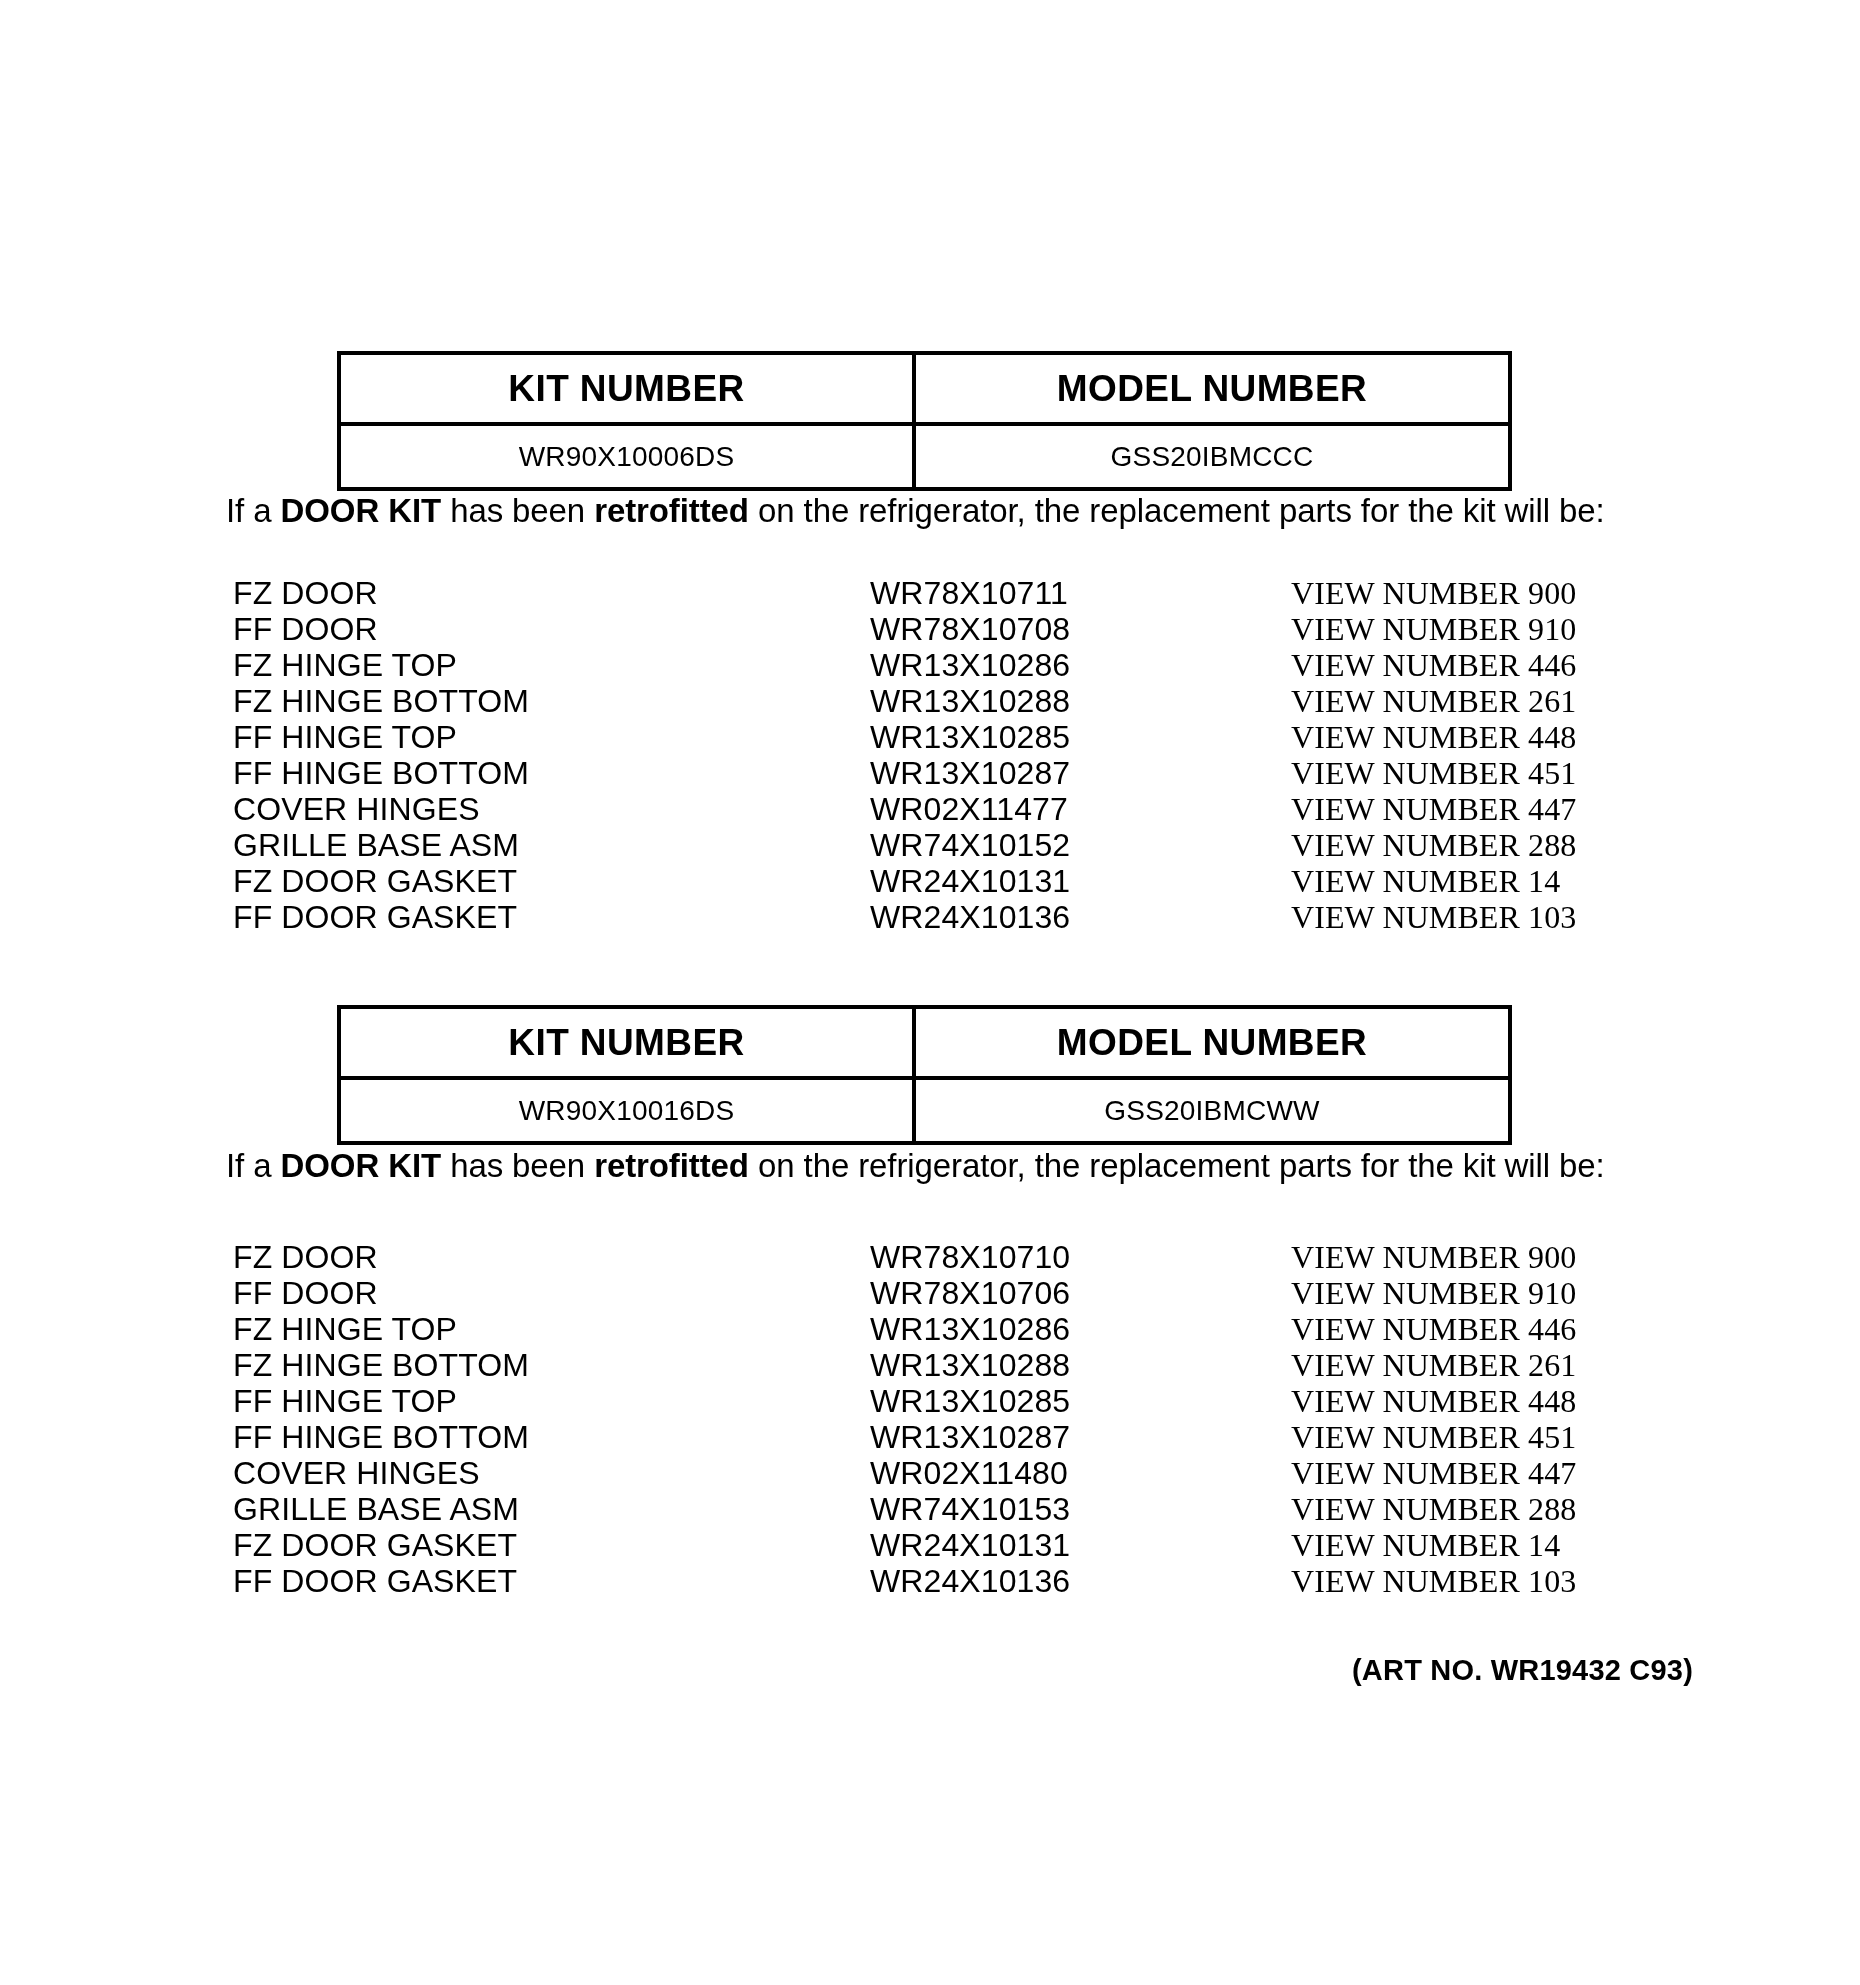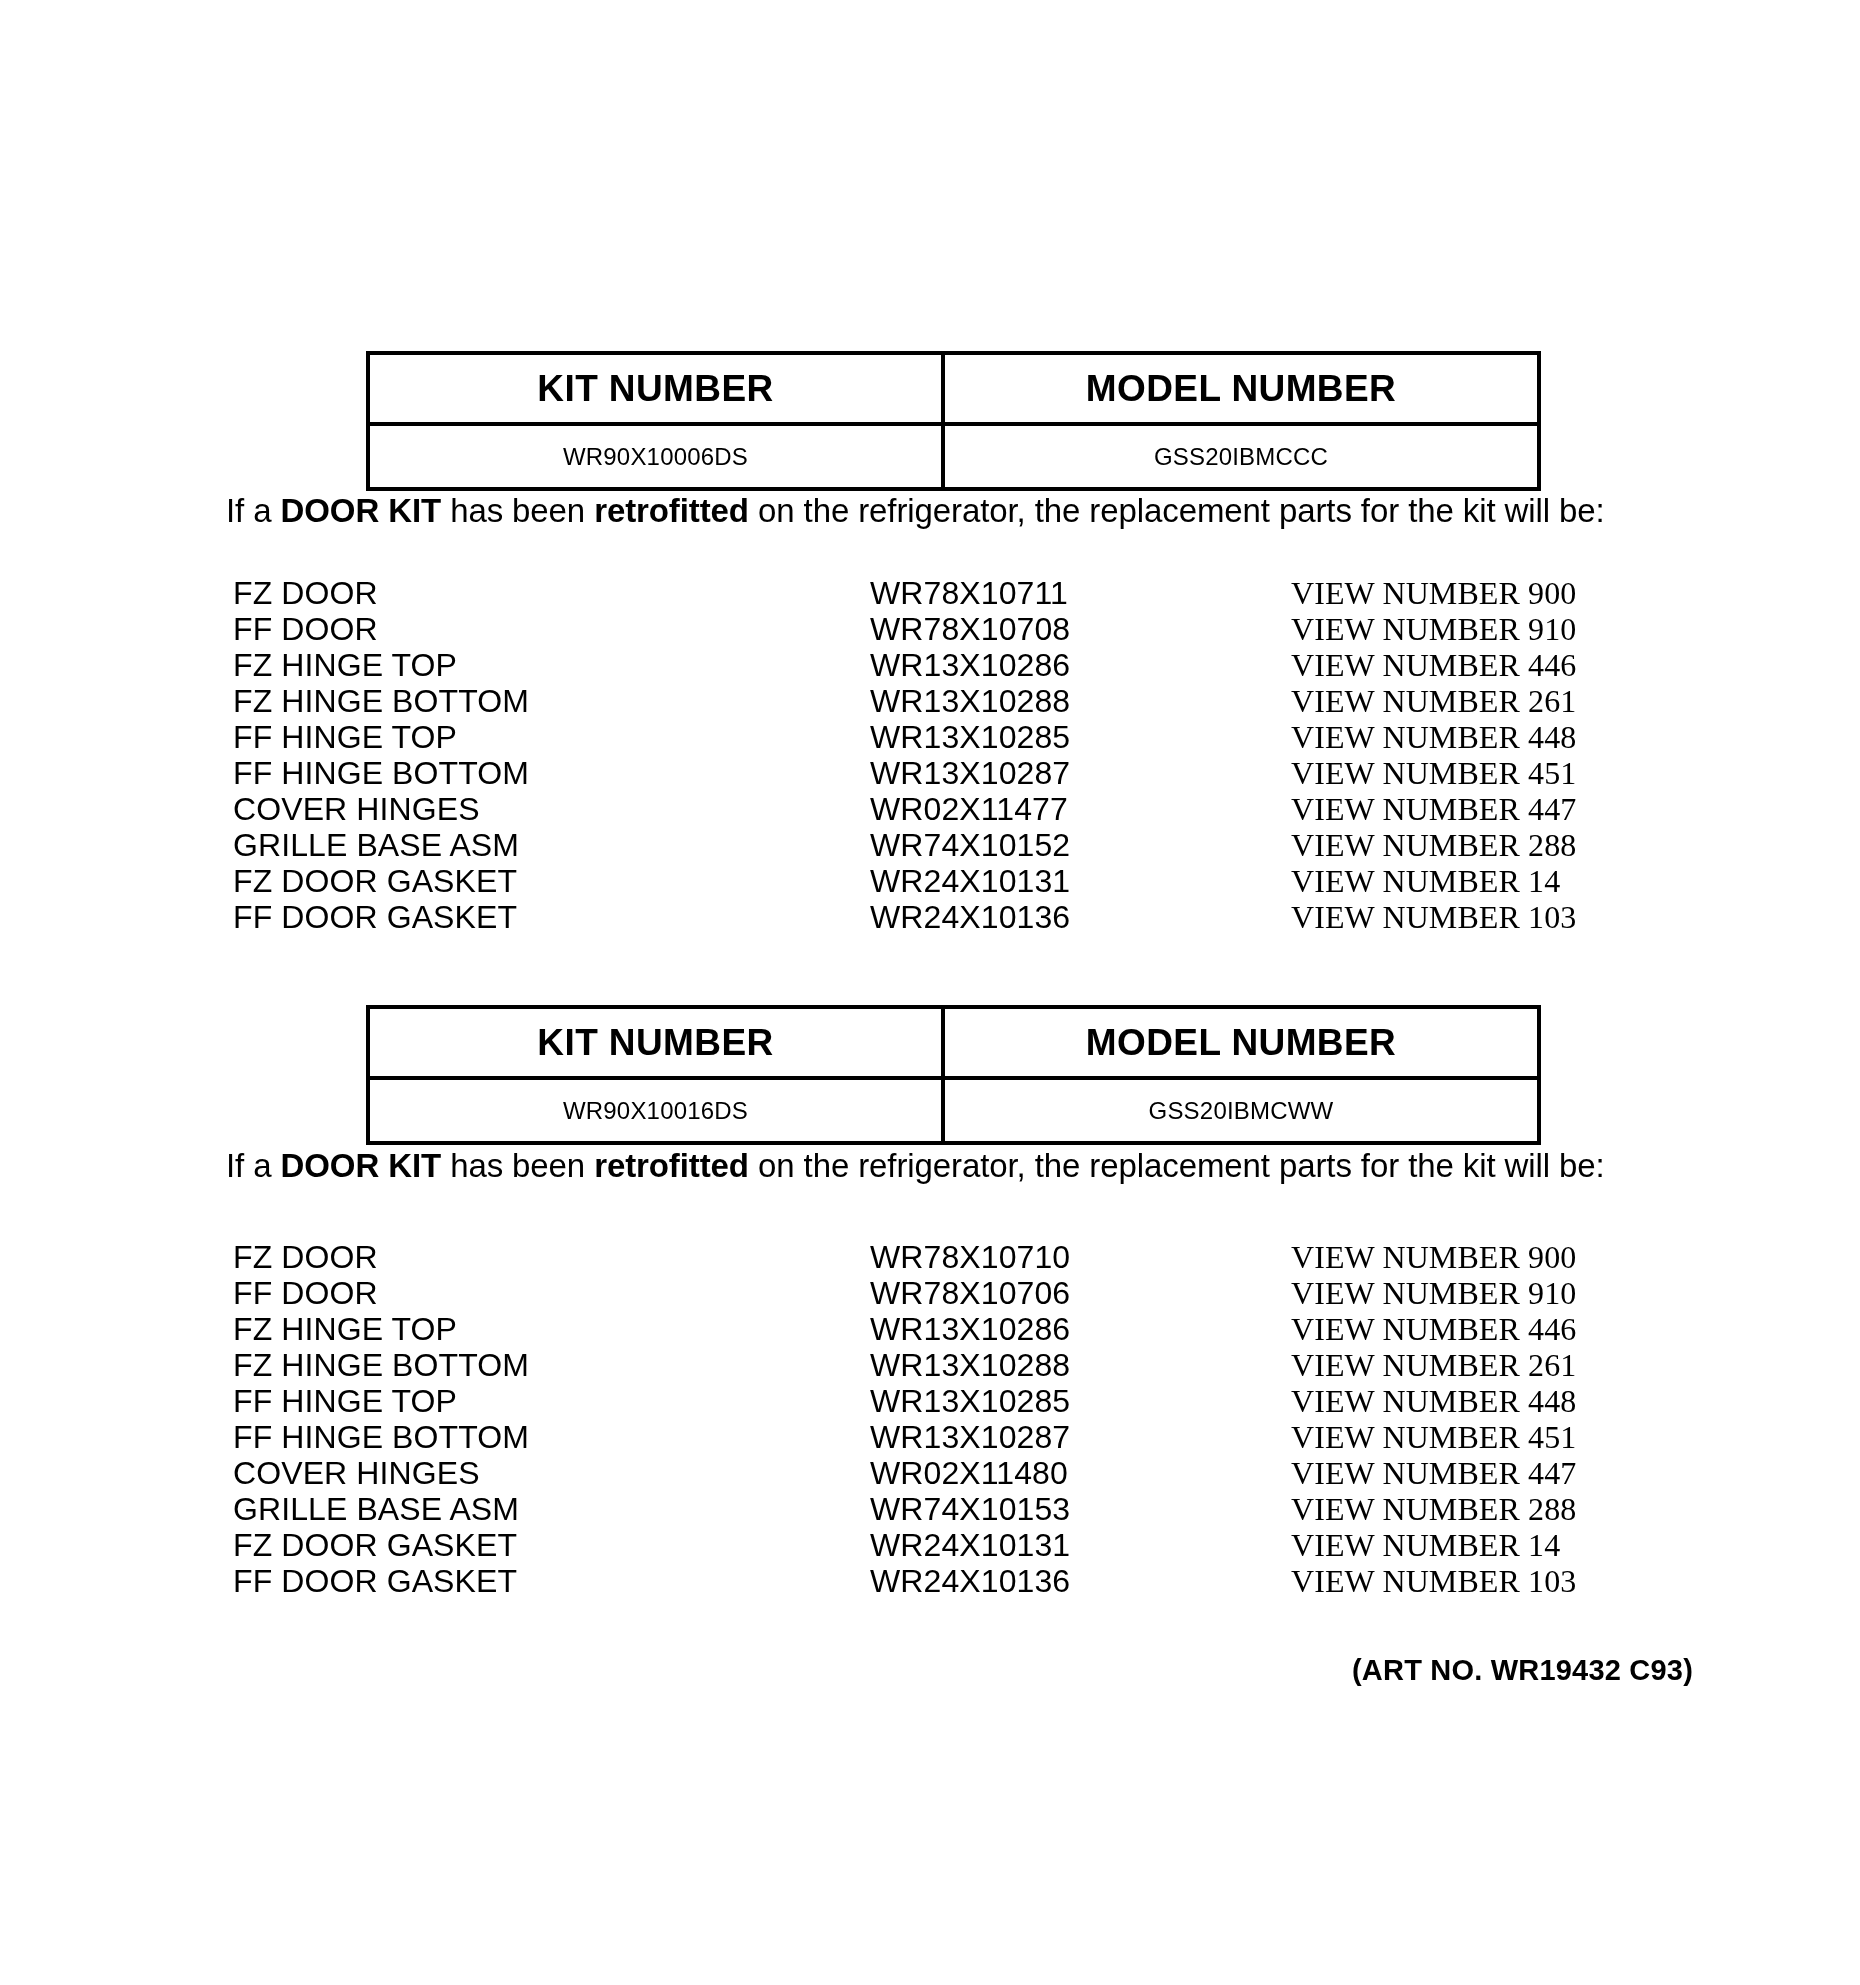--- a/index.html
+++ b/index.html
@@ -17,21 +17,21 @@
   }
 
   .page {
     position: absolute;
     inset: 0;
   }
 
   
   .kit-table {
     position: absolute;
-    left: 366px;
+    left: 337px;
     width: 1163px;
     border-collapse: collapse;
     table-layout: fixed;
   }
   .kit-table td {
     border: 4.8px solid #000000;
     padding: 0;
     text-align: center;
     vertical-align: middle;
   }
@@ -39,21 +39,21 @@
   .kit-table .col-model { width: 592px; }
 
   .kit-table tr.header-row td {
     height: 67px;
     font-size: 37px;
     font-weight: bold;
     letter-spacing: 0.4px;
   }
   .kit-table tr.value-row td {
     height: 61px;
-    font-size: 24px;
+    font-size: 28px;
     font-weight: normal;
     letter-spacing: 0.2px;
   }
 
   #table-1 { top: 351px; }
   #table-2 { top: 1005px; }
 
   
   .intro {
     position: absolute;

